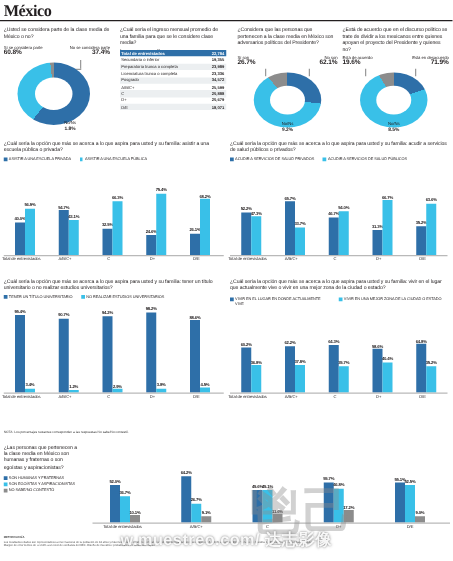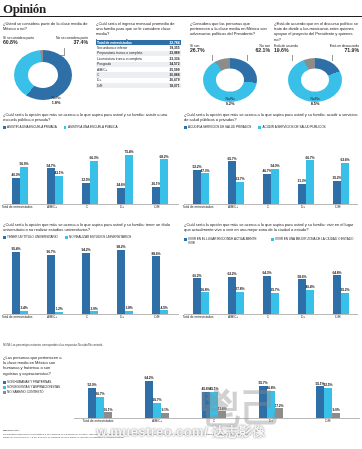--- a/index.html
+++ b/index.html
@@ -82,21 +82,21 @@
     font-size:13px;font-weight:bold;color:rgba(255,255,255,.92);
     text-shadow:0 0 2px rgba(90,90,90,.9);
     text-align:center;letter-spacing:.4px;
   }
 </style>
 </head>
 <body>
 
 <div class="page">
 
-  <div class="masthead">Opinión</div>
+  <div class="masthead">México</div>
   <div class="rule-top"></div>
 
   <div style="position:absolute;left:3px;top:21px;width:86px;">
     <div class="q">¿Usted se considera parte de la clase media de México o no?</div>
   </div>
 
   <div style="position:absolute;left:3px;top:36px;width:40px;" class="cap">
     <span>Sí se considera parte</span>
     <span class="val">60.8%</span>
   </div>

